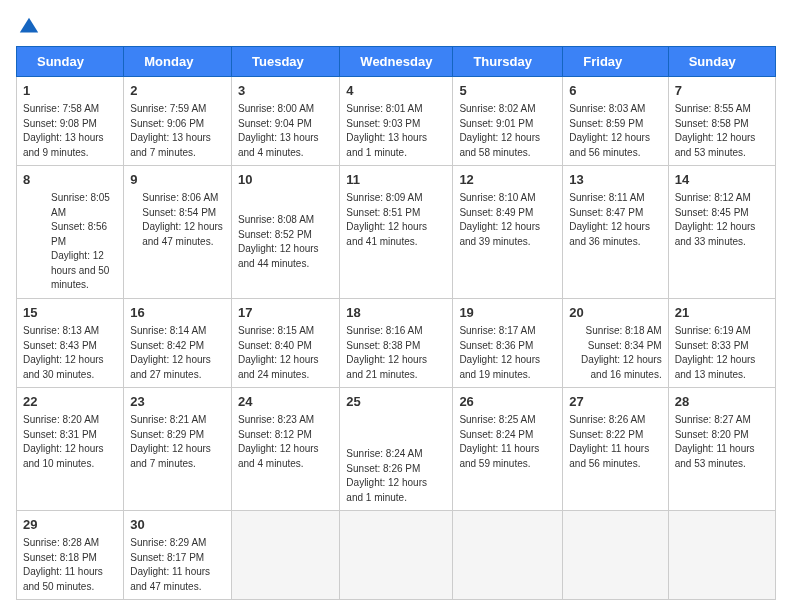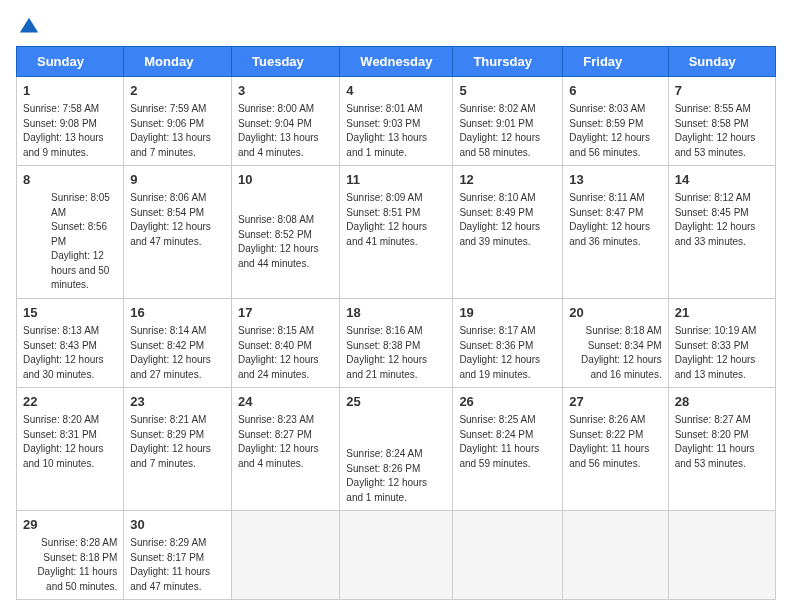--- a/index.html
+++ b/index.html
@@ -162,21 +162,21 @@
       </tr>
       <tr>
         <td>
           <span class="day-number">8</span>
           <div class="day-info" style="white-space: pre-line; margin-left: 28px;">Sunrise: 8:05 AM
 Sunset: 8:56 PM
 Daylight: 12 hours and 50 minutes.</div>
         </td>
         <td>
           <span class="day-number">9</span>
-          <div class="day-info" style="white-space: pre-line;">Sunrise: 8:06 AM
+          <div class="day-info" style="white-space: pre-line; margin-left: 12px;">Sunrise: 8:06 AM
 Sunset: 8:54 PM
 Daylight: 12 hours and 47 minutes.</div>
         </td>
         <td>
           <span class="day-number">10</span>
           <div class="day-info" style="white-space: pre-line; margin-top: 24px;">Sunrise: 8:08 AM
 Sunset: 8:52 PM
 Daylight: 12 hours and 44 minutes.</div>
         </td>
         <td>
@@ -236,42 +236,42 @@
 Daylight: 12 hours and 19 minutes.</div>
         </td>
         <td>
           <span class="day-number">20</span>
           <div class="day-info" style="white-space: pre-line; text-align: right;">Sunrise: 8:18 AM
 Sunset: 8:34 PM
 Daylight: 12 hours and 16 minutes.</div>
         </td>
         <td>
           <span class="day-number">21</span>
-          <div class="day-info" style="white-space: pre-line;">Sunrise: 10:19 AM
+          <div class="day-info" style="white-space: pre-line;">Sunrise: 6:19 AM
 Sunset: 8:33 PM
 Daylight: 12 hours and 13 minutes.</div>
         </td>
       </tr>
       <tr>
         <td>
           <span class="day-number">22</span>
           <div class="day-info" style="white-space: pre-line;">Sunrise: 8:20 AM
 Sunset: 8:31 PM
 Daylight: 12 hours and 10 minutes.</div>
         </td>
         <td>
           <span class="day-number">23</span>
           <div class="day-info" style="white-space: pre-line;">Sunrise: 8:21 AM
 Sunset: 8:29 PM
 Daylight: 12 hours and 7 minutes.</div>
         </td>
         <td>
           <span class="day-number">24</span>
           <div class="day-info" style="white-space: pre-line;">Sunrise: 8:23 AM
-Sunset: 8:27 PM
+Sunset: 8:12 PM
 Daylight: 12 hours and 4 minutes.</div>
         </td>
         <td>
           <span class="day-number">25</span>
           <div class="day-info" style="white-space: pre-line; margin-top: 36px;">Sunrise: 8:24 AM
 Sunset: 8:26 PM
 Daylight: 12 hours and 1 minute.</div>
         </td>
         <td>
           <span class="day-number">26</span>
@@ -288,21 +288,21 @@
         <td>
           <span class="day-number">28</span>
           <div class="day-info" style="white-space: pre-line;">Sunrise: 8:27 AM
 Sunset: 8:20 PM
 Daylight: 11 hours and 53 minutes.</div>
         </td>
       </tr>
       <tr>
         <td>
           <span class="day-number">29</span>
-          <div class="day-info" style="white-space: pre-line; text-align: right;">Sunrise: 8:28 AM
+          <div class="day-info" style="white-space: pre-line;">Sunrise: 8:28 AM
 Sunset: 8:18 PM
 Daylight: 11 hours and 50 minutes.</div>
         </td>
         <td>
           <span class="day-number">30</span>
           <div class="day-info" style="white-space: pre-line;">Sunrise: 8:29 AM
 Sunset: 8:17 PM
 Daylight: 11 hours and 47 minutes.</div>
         </td>
         <td class="empty"></td>

